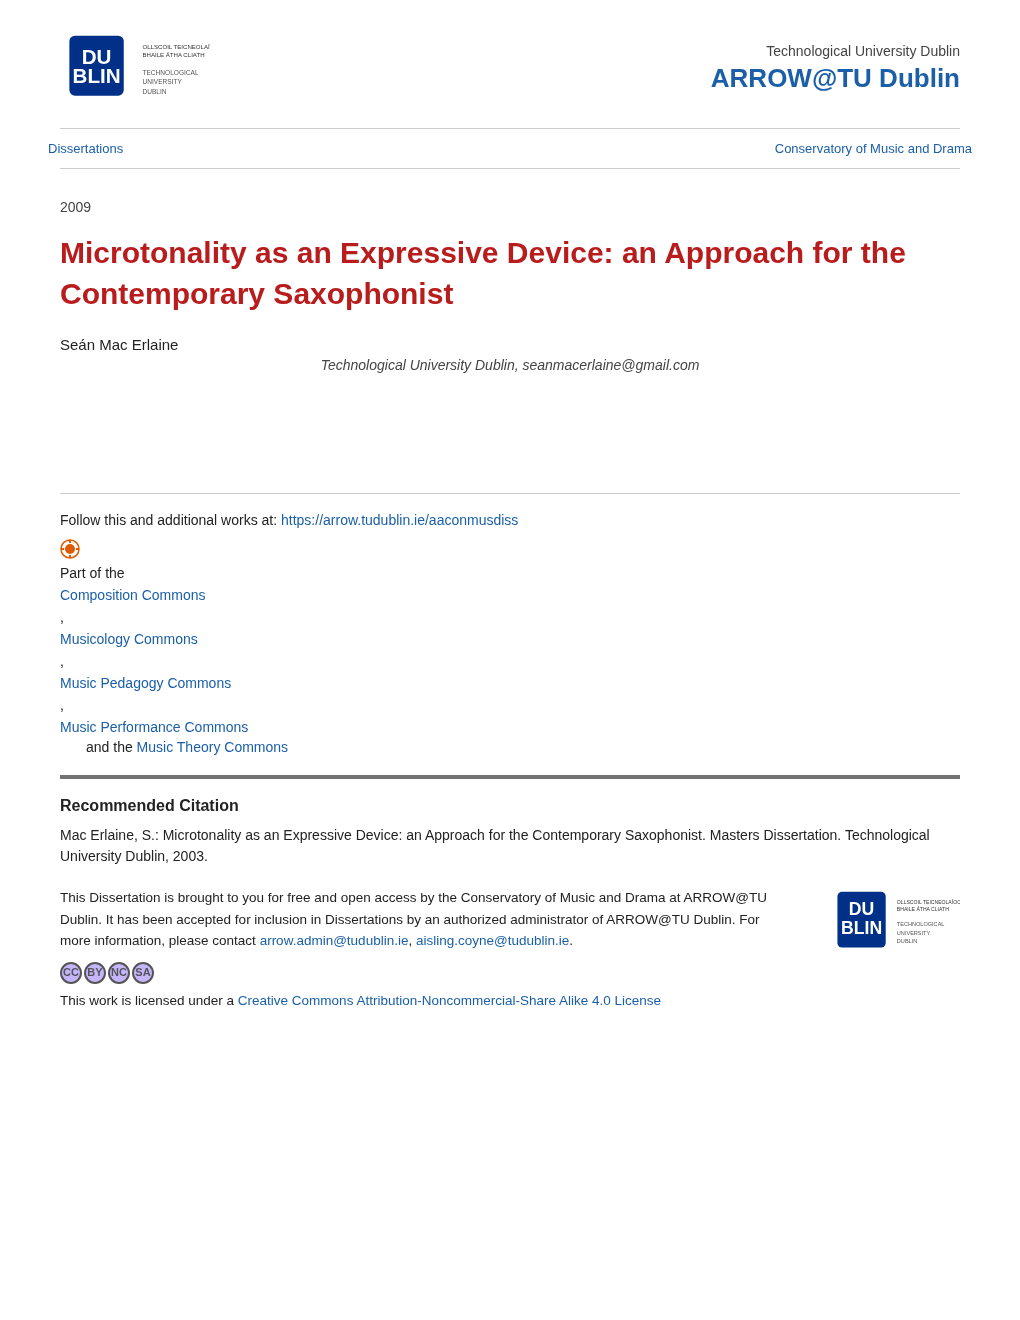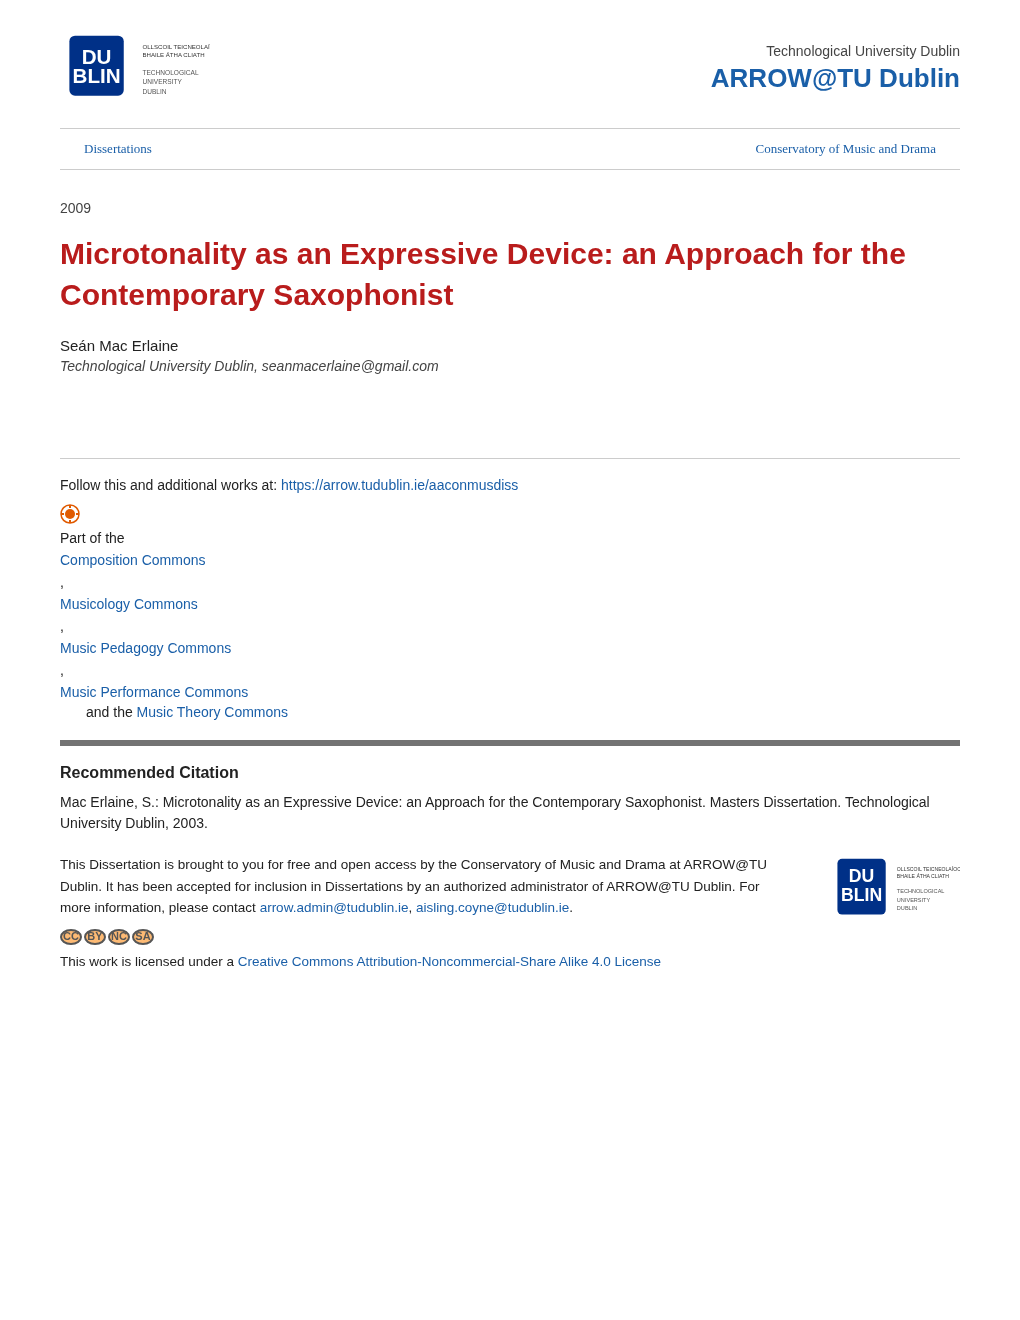--- a/index.html
+++ b/index.html
@@ -48,22 +48,22 @@
     .divider {
       border: none;
       border-top: 1px solid #ccc;
       margin: 0 60px;
     }
 
     
     .breadcrumb-nav {
       display: flex;
       justify-content: space-between;
-      padding: 12px 84px;
-      font-family: Liberation Serif, serif;
+      padding: 12px 48px;
+      font-family: Liberation Sans, sans-serif;
       font-size: 13px;
     }
     .breadcrumb-nav a { color: #1a5fa8; }
 
     .divider2 {
       border: none;
       border-top: 1px solid #ccc;
       margin: 0 60px;
     }
 
@@ -92,21 +92,22 @@
       font-size: 15px;
       color: #222;
       font-family: Arial, sans-serif;
       margin-bottom: 4px;
     }
     .author-affiliation {
       font-size: 14px;
       font-style: italic;
       color: #444;
       font-family: Arial, sans-serif;
-      margin-bottom: 84px;
+      margin-bottom: 120px;
+      text-align: center;
     }
     .author-affiliation a { color: #444; }
 
     
     .follow-section {
       border-top: 1px solid #ccc;
       padding-top: 18px;
       margin-bottom: 20px;
     }
     .follow-text {
@@ -129,21 +130,21 @@
     }
     .bepress-icon {
       width: 20px;
       height: 20px;
       flex-shrink: 0;
       margin-top: 1px;
     }
 
     
     .citation-section {
-      border-top: 6px solid #737373;
+      border-top: 4px solid #737373;
       padding-top: 18px;
       margin-top: 18px;
     }
     .citation-heading {
       font-size: 16px;
       font-weight: bold;
       font-family: Arial, sans-serif;
       color: #222;
       margin-bottom: 10px;
     }
@@ -172,30 +173,30 @@
     .open-access-text-col a { color: #1a5fa8; }
 
     .cc-icons {
       display: flex;
       gap: 2px;
       margin: 10px 0 6px 0;
       align-items: center;
     }
     .cc-circle {
       width: 22px;
-      height: 16px;
+      height: 22px;
       border-radius: 50%;
       border: 2px solid #555;
       display: flex;
       align-items: center;
       justify-content: center;
       font-size: 11px;
       font-weight: bold;
       color: #555;
-      background: #fdba74;
+      background: #c4b5fd;
       font-family: Arial, sans-serif;
     }
 
     .dublin-logo-small {
       width: 130px;
       height: 70px;
       flex-shrink: 0;
     }
 
     .license-link {

